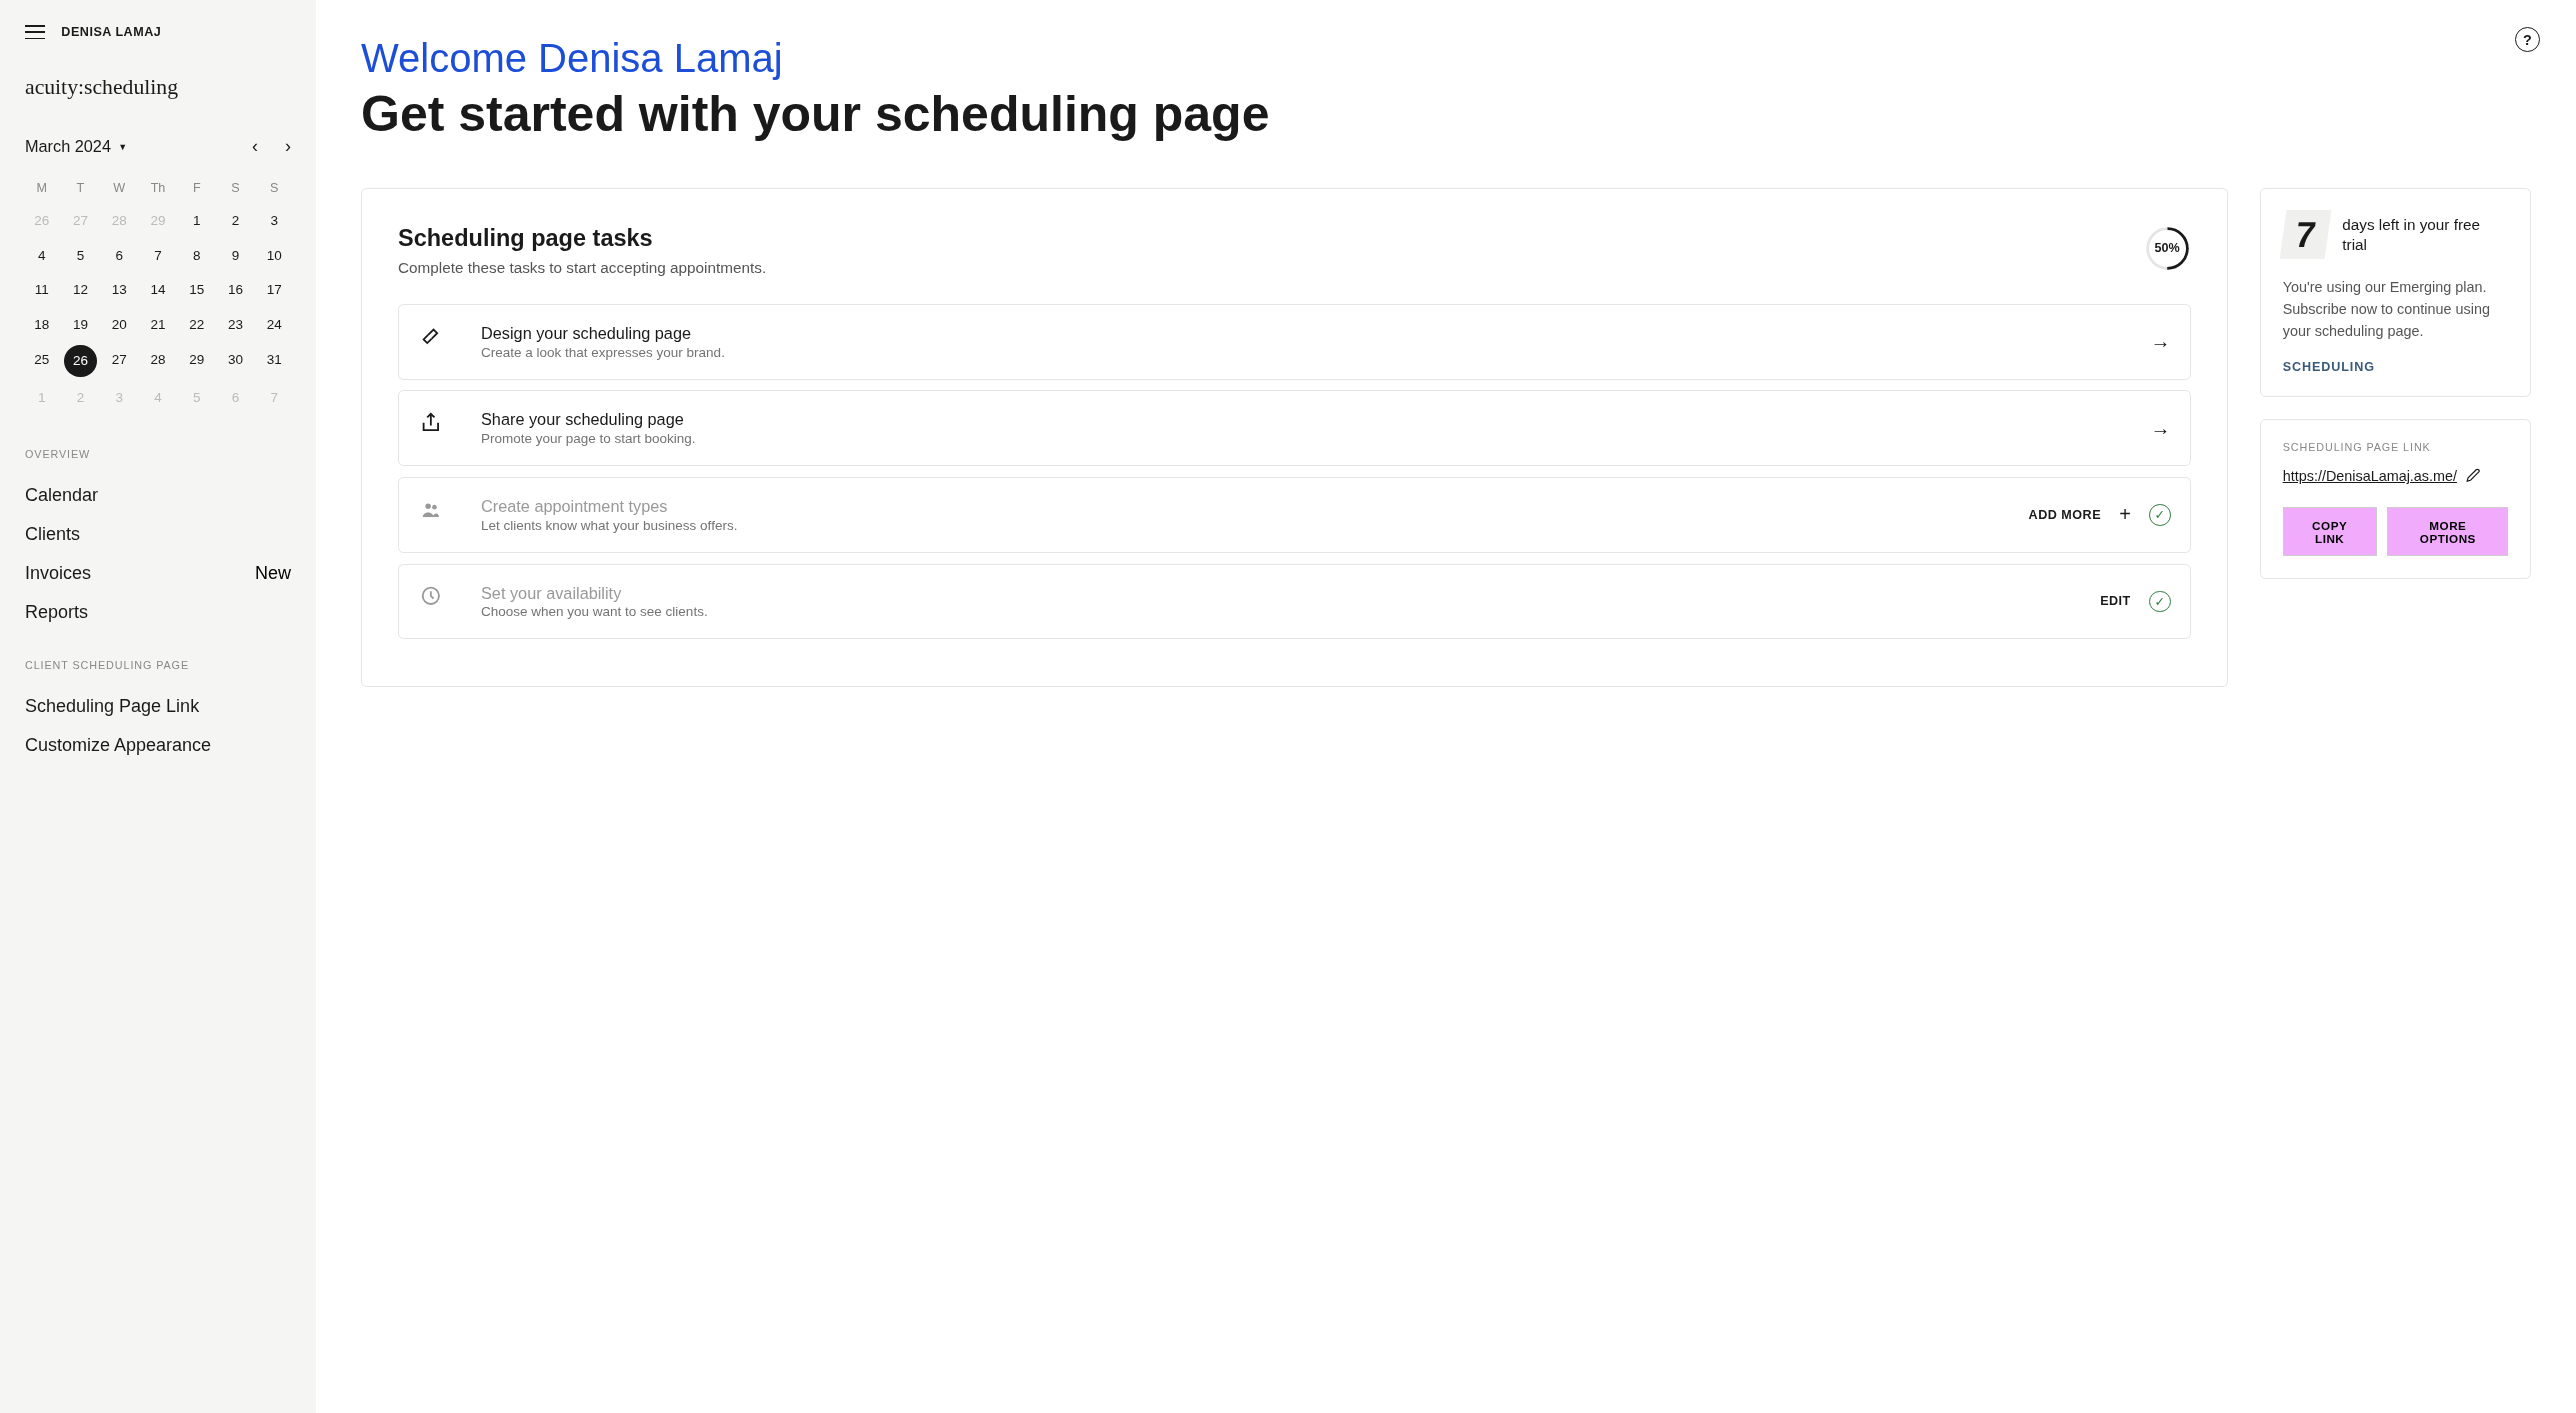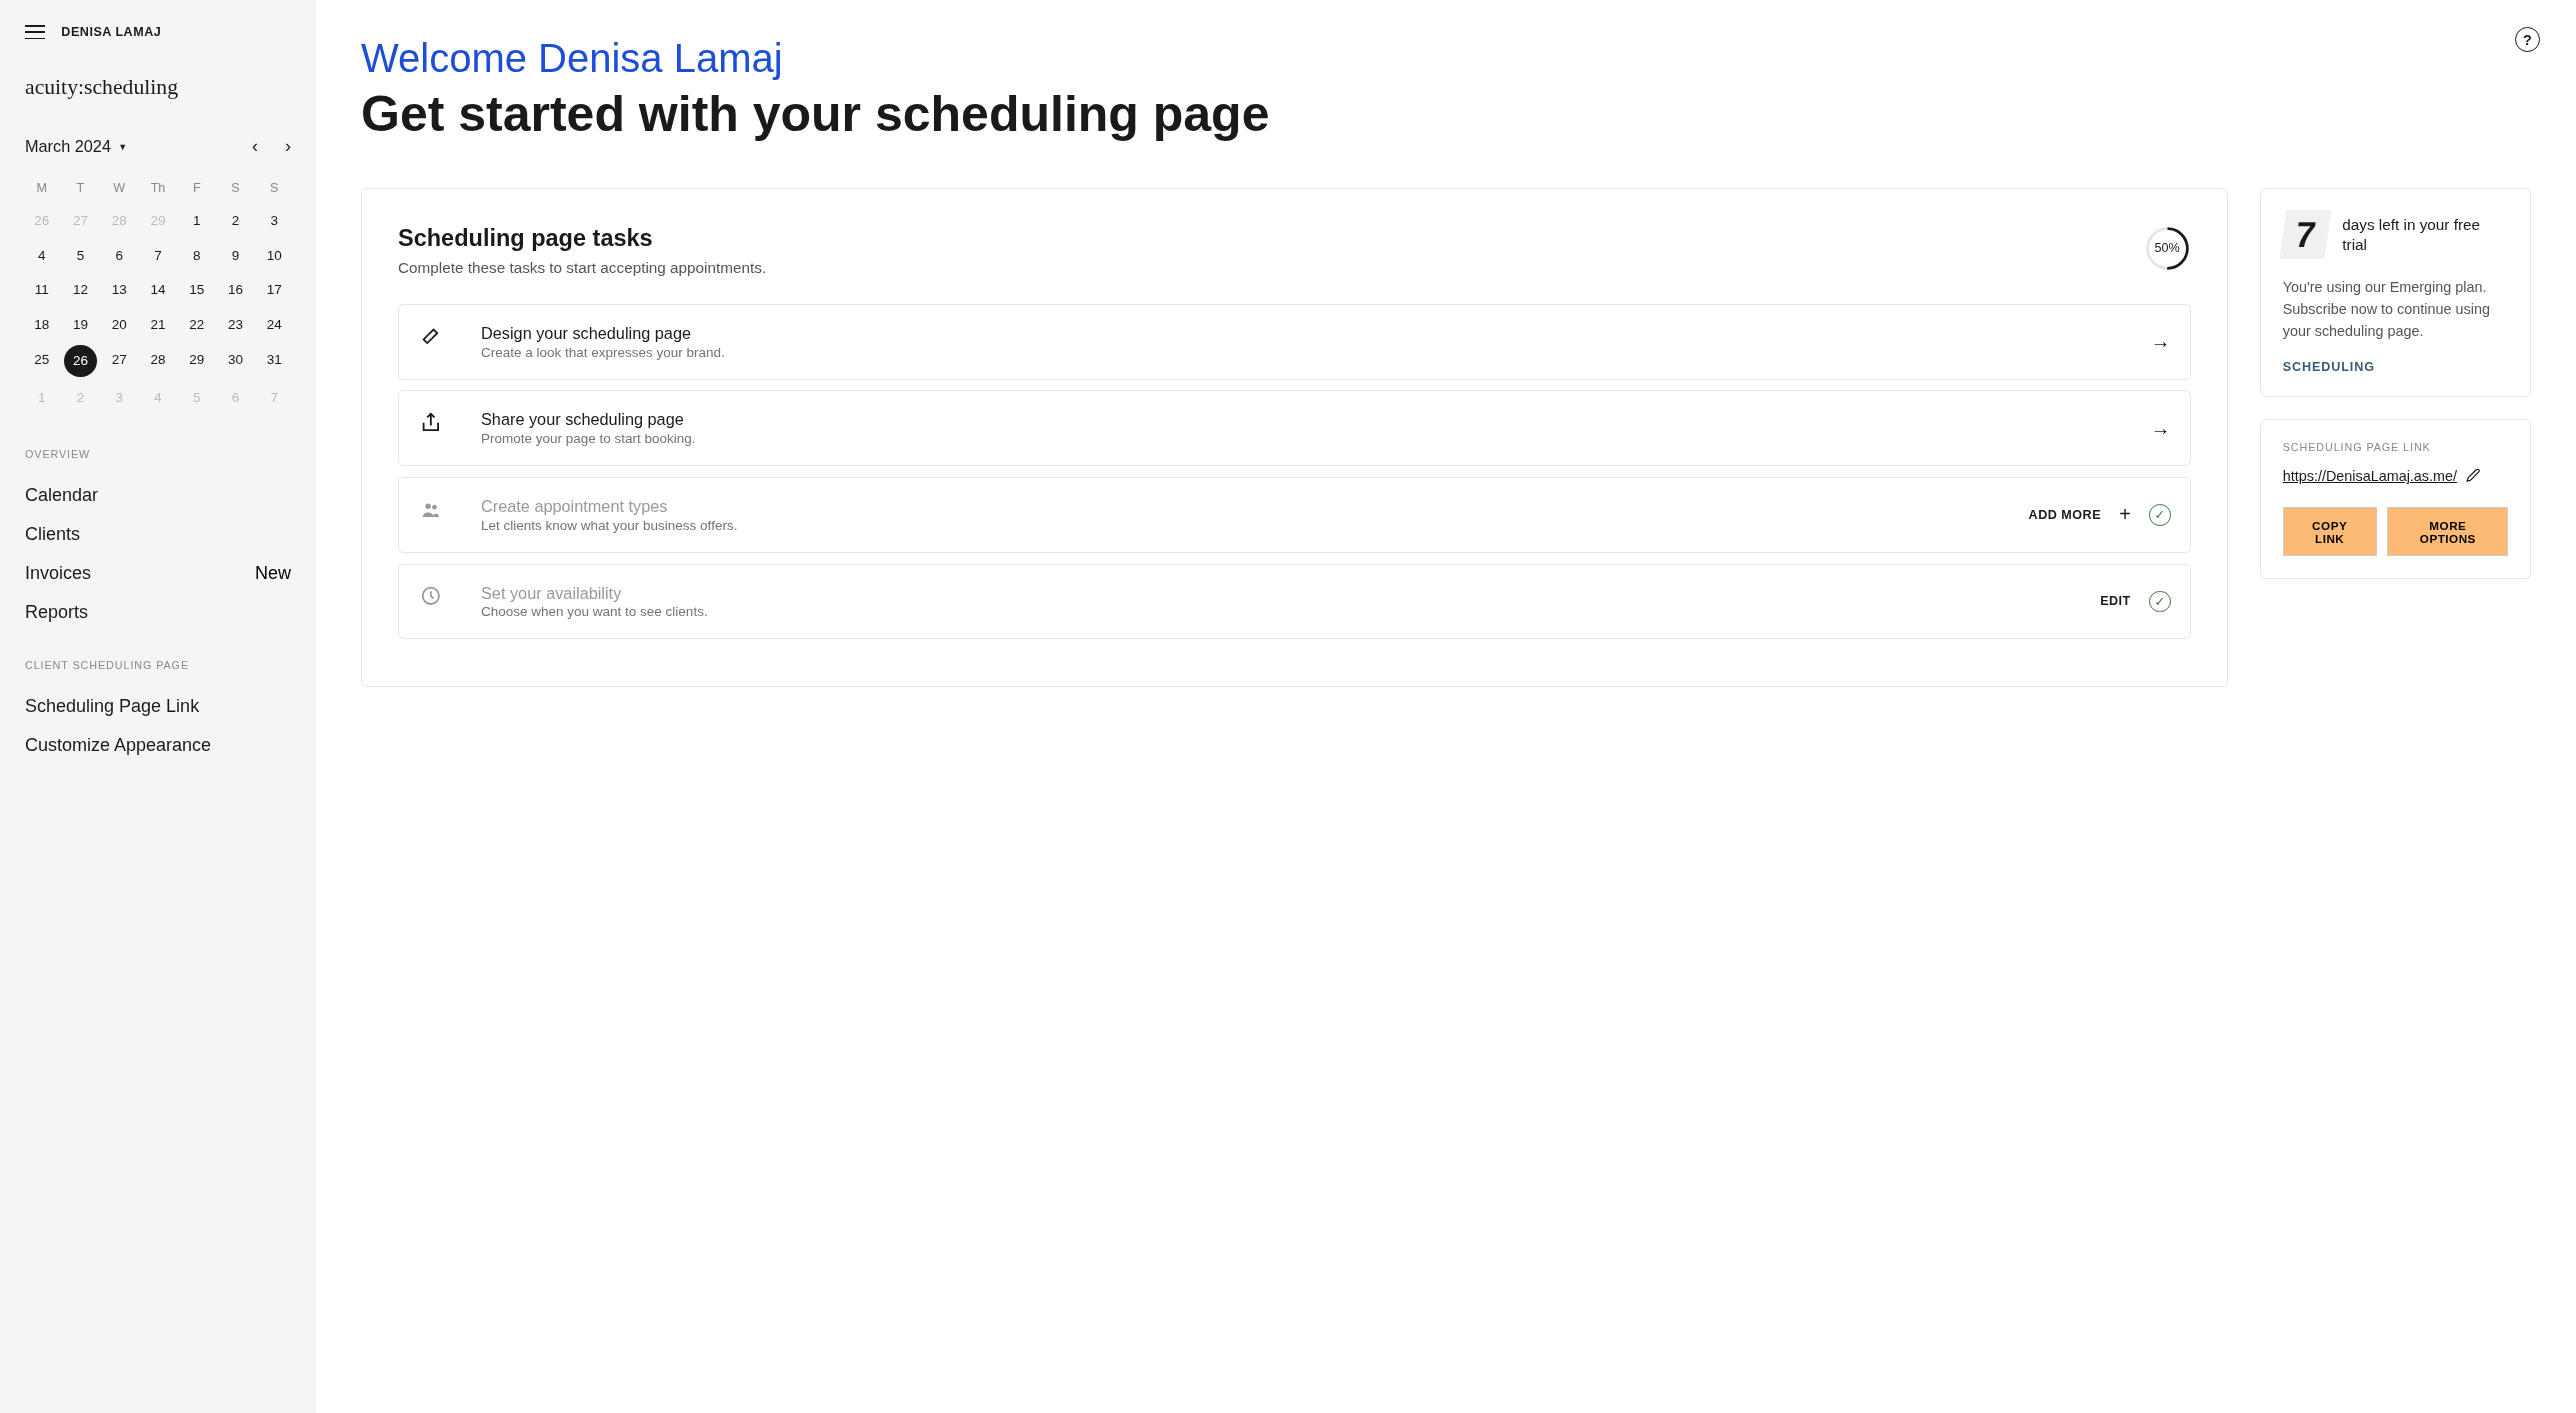--- a/index.html
+++ b/index.html
@@ -29,21 +29,21 @@
 .help-icon { position: absolute; top: 27px; right: 36px; width: 25px; height: 25px; border: 1.8px solid #1a1a1a; border-radius: 50%; display: flex; align-items: center; justify-content: center; font-size: 14.4px; font-weight: 600; cursor: pointer; }
 .welcome { font-size: 40px; color: #1d4ed8; font-weight: 500; margin-bottom: 3.6px; }
 .subtitle { font-size: 50px; font-weight: 600; margin-bottom: 45px; }
 .content-row { display: flex; gap: 32.5px; }
 .tasks-card { flex: 1; border: 0.9px solid #e5e5e5; border-radius: 5.4px; padding: 36px; }
 .tasks-header { display: flex; justify-content: space-between; align-items: flex-start; margin-bottom: 27px; }
 .tasks-title { font-size: 23.5px; font-weight: 700; margin-bottom: 7.2px; }
 .tasks-subtitle { font-size: 15.3px; color: #555; }
 .progress-ring { width: 47px; height: 47px; position: relative; }
 .progress-ring svg { transform: rotate(-90deg); }
-.progress-text { position: absolute; top: 50%; left: 50%; transform: translate(-50%, -50%); font-size: 12.6px; font-weight: 400; }
+.progress-text { position: absolute; top: 50%; left: 50%; transform: translate(-50%, -50%); font-size: 12.6px; font-weight: 700; }
 .task-item { border: 0.9px solid #e5e5e5; border-radius: 5.4px; padding: 19px; display: flex; gap: 38px; margin-bottom: 10.8px; }
 .task-icon { width: 25px; height: 25px; flex-shrink: 0; display: flex; align-items: center; justify-content: center; }
 .task-body { flex: 1; }
 .task-title { font-size: 16.3px; margin-bottom: 1.8px; }
 .task-desc { font-size: 13.5px; color: #737373; }
 .task-title.muted { color: #999; }
 .task-action { display: flex; align-items: center; gap: 18px; }
 .action-text { font-size: 12.6px; font-weight: 600; letter-spacing: 0.5px; }
 .arrow-icon { font-size: 20px; }
 .check-circle { width: 21.7px; height: 21.7px; border: 1.8px solid #2d7a3e; border-radius: 50%; display: flex; align-items: center; justify-content: center; color: #2d7a3e; font-size: 12.6px; }
@@ -53,21 +53,21 @@
 .trial-top { display: flex; gap: 14.4px; align-items: center; margin-bottom: 18px; }
 .trial-number { font-size: 36px; font-weight: 600; background: #f0f0ee; padding: 3.6px 12.6px; transform: skewX(-8deg); }
 .trial-label { font-size: 15.3px; line-height: 1.3; }
 .trial-desc { font-size: 14.4px; color: #555; line-height: 1.5; margin-bottom: 18px; }
 .subscribe-link { font-size: 12.6px; font-weight: 600; letter-spacing: 0.9px; color: #3a5a7a; cursor: pointer; }
 .link-label { font-size: 10.8px; color: #888; letter-spacing: 0.9px; margin-bottom: 14.4px; }
 .link-row { display: flex; align-items: center; gap: 9px; margin-bottom: 21.7px; }
 .link-url { font-size: 14.4px; text-decoration: underline; }
 .pencil-icon { cursor: pointer; }
 .link-buttons { display: flex; gap: 10.8px; }
-.btn-outline { border: 0.9px solid #ccc; background: #fdba74; padding: 10.8px 14.4px; font-size: 11.7px; font-weight: 600; letter-spacing: 0.5px; cursor: pointer; }
+.btn-outline { border: 0.9px solid #ccc; background: #f0abfc; padding: 10.8px 14.4px; font-size: 11.7px; font-weight: 600; letter-spacing: 0.5px; cursor: pointer; }
 </style>
 </head>
 <body>
 
 <div class="app">
   <aside class="sidebar">
     <div class="sidebar-header">
       <div class="hamburger">
           <span></span>
           <span></span>

